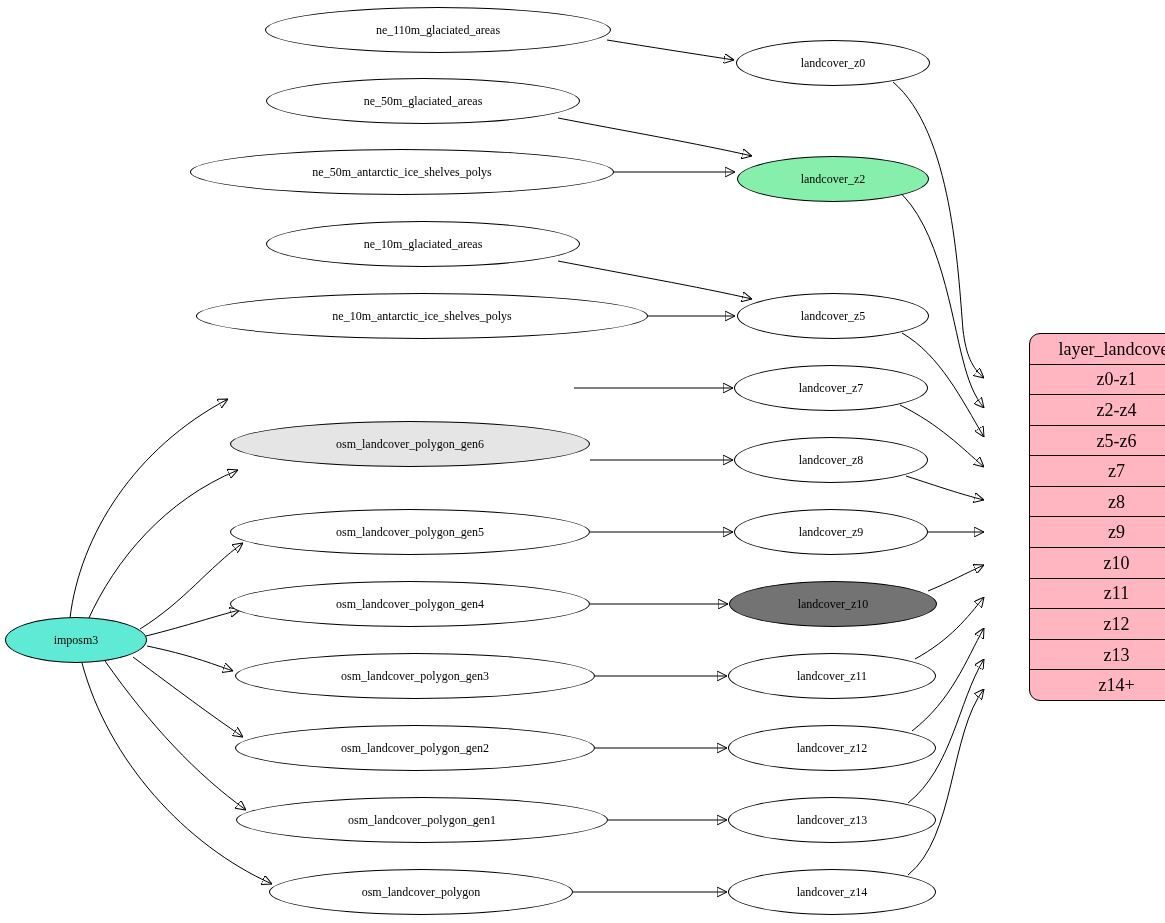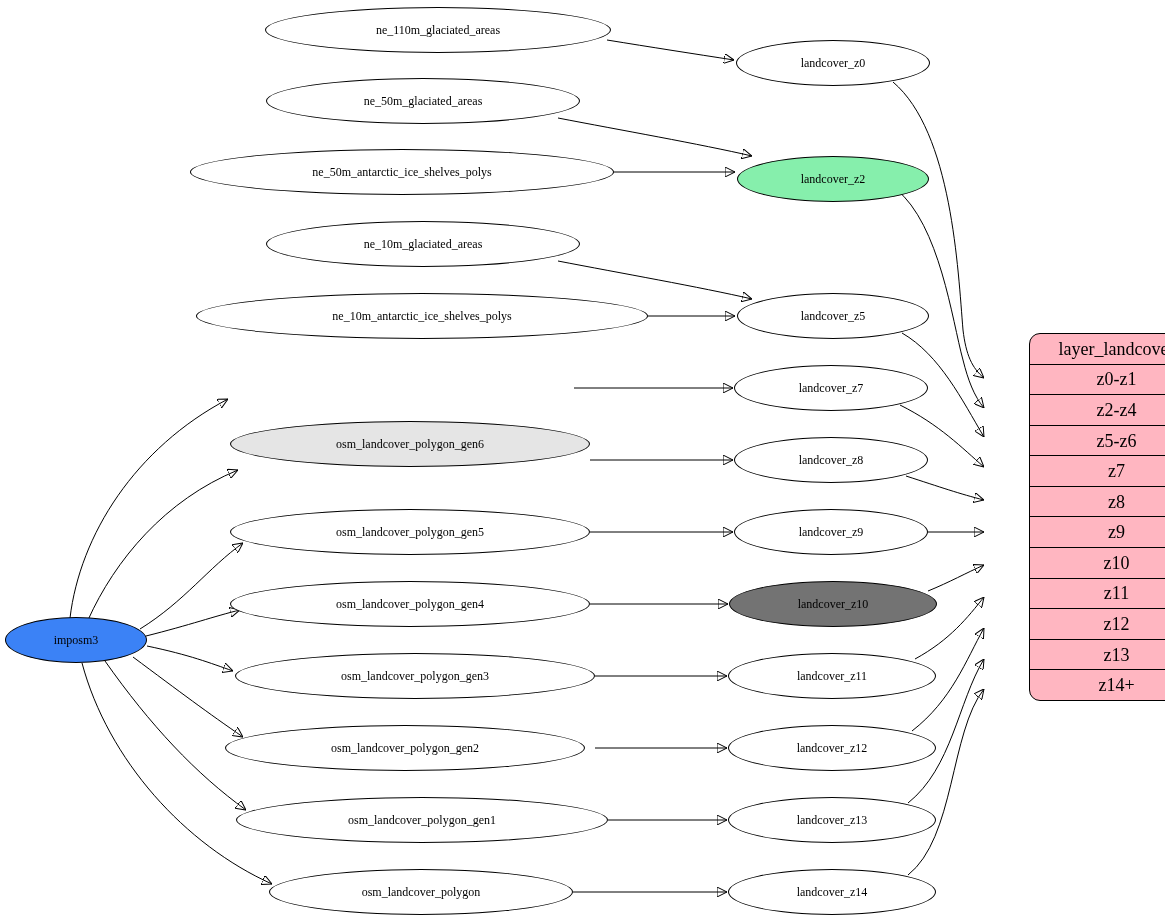--- a/index.html
+++ b/index.html
@@ -115,31 +115,31 @@
     </div>
   <div class="node" style="left: 230px; top: 509px; width: 360px; background: rgb(255, 255, 255);">
       <span>osm_landcover_polygon_gen5</span>
     </div>
   <div class="node" style="left: 230px; top: 581px; width: 360px; background: rgb(255, 255, 255);">
       <span>osm_landcover_polygon_gen4</span>
     </div>
   <div class="node" style="left: 235px; top: 653px; width: 360px; background: rgb(255, 255, 255);">
       <span>osm_landcover_polygon_gen3</span>
     </div>
-  <div class="node" style="left: 225px; top: 725px; width: 360px; background: rgb(255, 255, 255);">
+  <div class="node" style="left: 235px; top: 725px; width: 360px; background: rgb(255, 255, 255);">
       <span>osm_landcover_polygon_gen2</span>
     </div>
   <div class="node" style="left: 236px; top: 797px; width: 372px; background: rgb(255, 255, 255);">
       <span>osm_landcover_polygon_gen1</span>
     </div>
   <div class="node" style="left: 269px; top: 869px; width: 304px; background: rgb(255, 255, 255);">
       <span>osm_landcover_polygon</span>
     </div>
 
-  <div class="node" style="left: 5px; top: 617px; width: 142px; background: #3b82f6;">
+  <div class="node" style="left: 5px; top: 617px; width: 142px; background: #5eead4;">
       <span>imposm3</span>
     </div>
 
   <div class="node" style="left: 736px; top: 40px; width: 194px; background: rgb(255, 255, 255);">
       <span>landcover_z0</span>
     </div>
   <div class="node" style="left: 737px; top: 156px; width: 192px; background: #86efac;">
       <span>landcover_z2</span>
     </div>
   <div class="node" style="left: 737px; top: 293px; width: 192px; background: rgb(255, 255, 255);">

